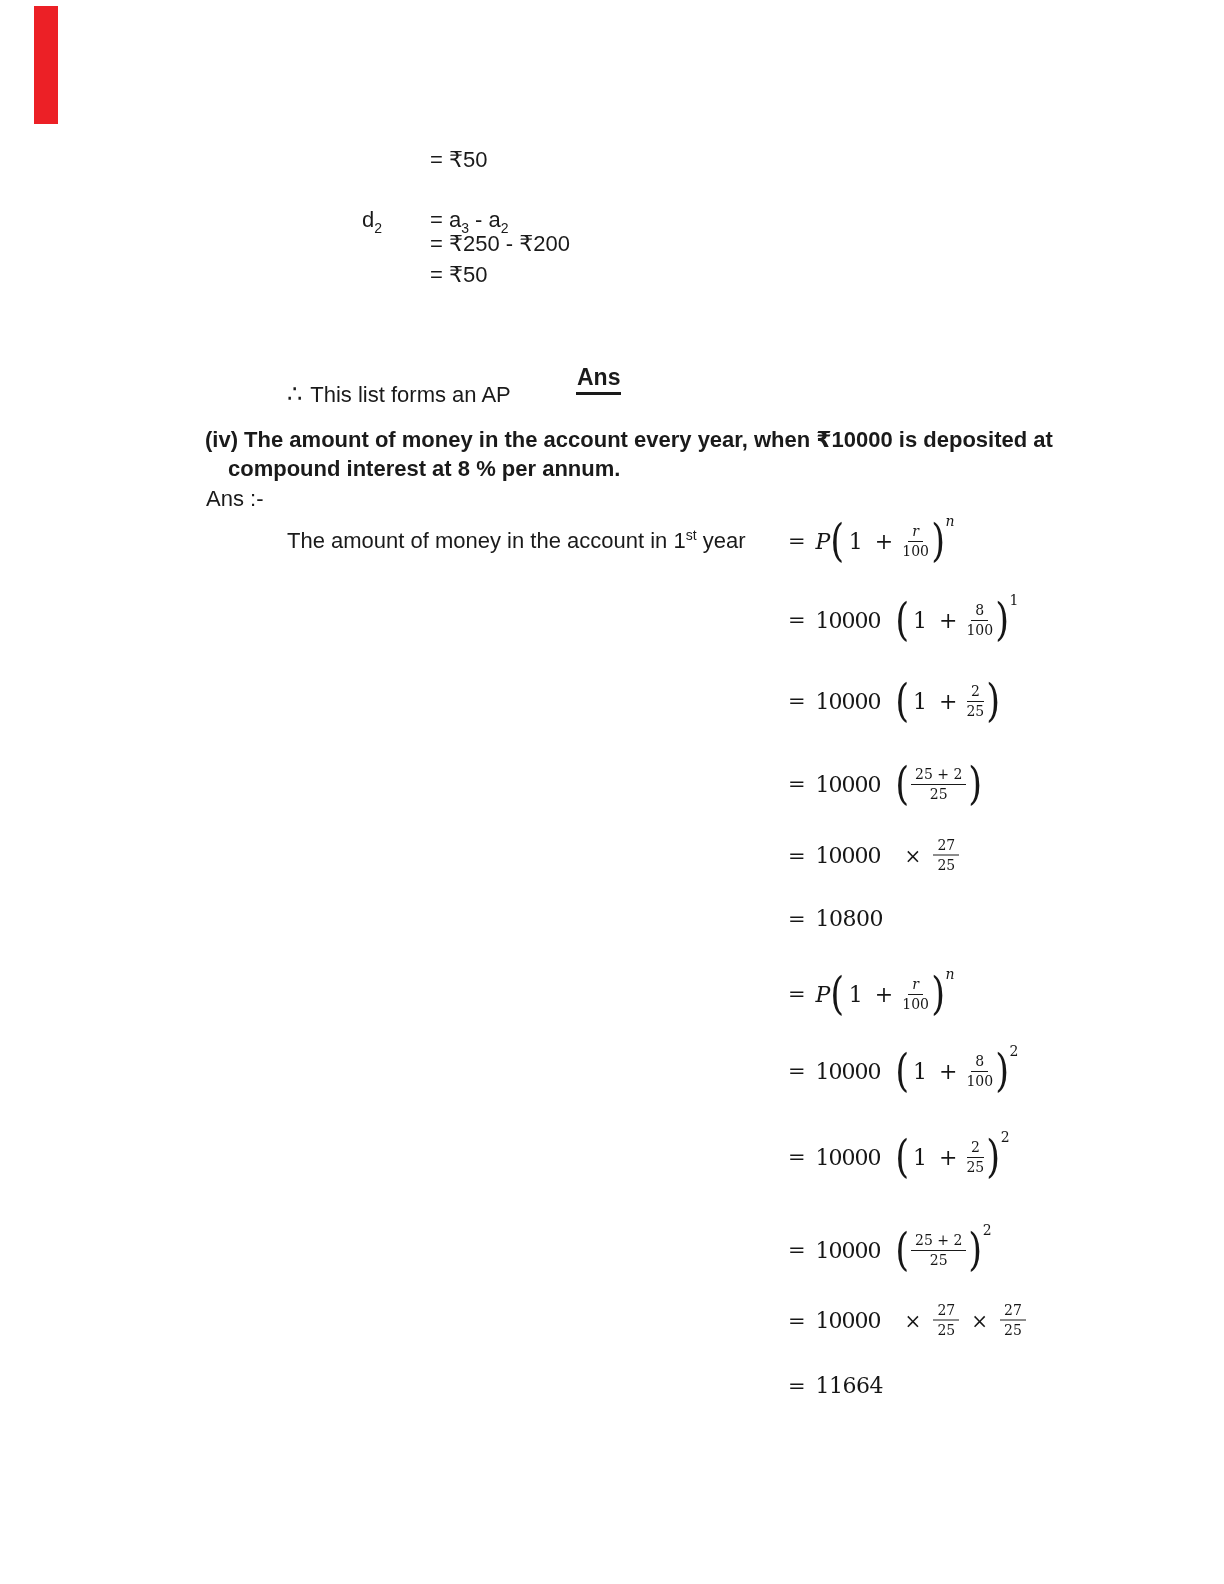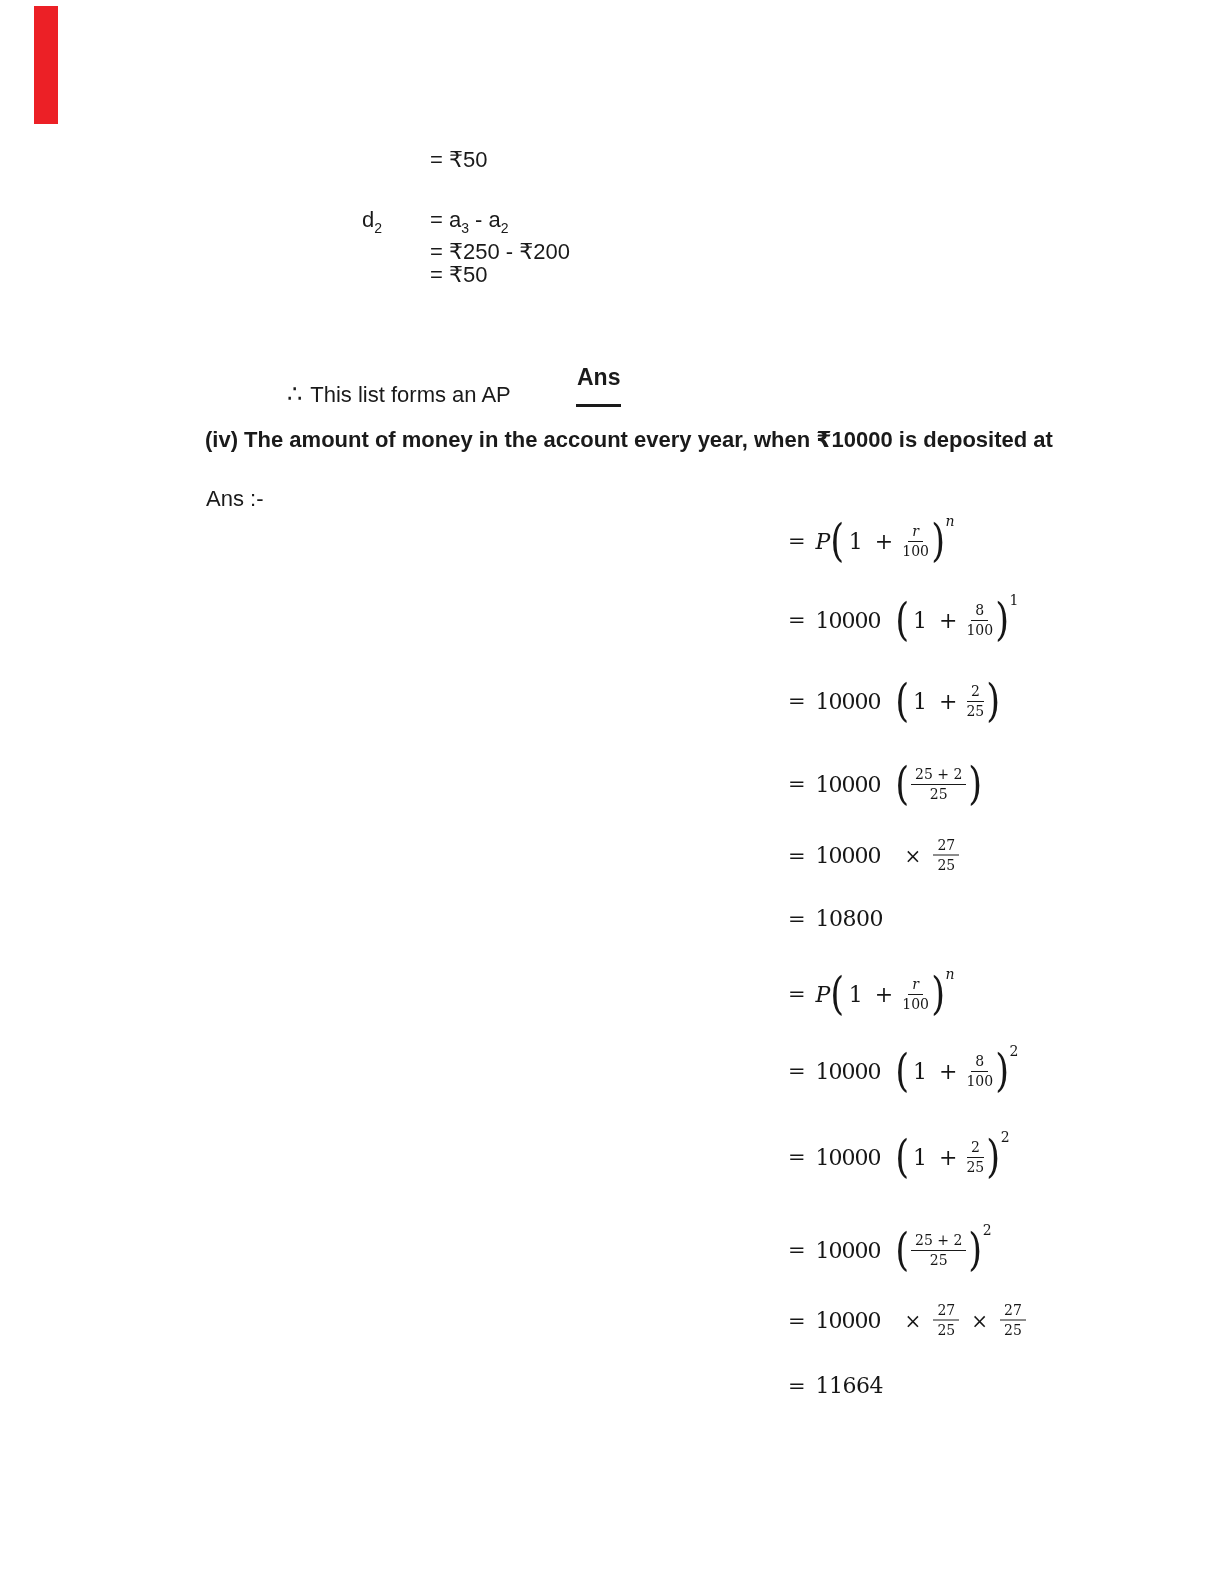--- a/index.html
+++ b/index.html
@@ -19,21 +19,21 @@
   .because-line { position:absolute; left:287px; top:314px; white-space:nowrap;
     font-family:"DejaVu Serif","Liberation Serif",serif; font-size:32px; line-height:40px; }
   .why { font-family:"DejaVu Sans","Liberation Sans",sans-serif; font-size:24px;
     position:relative; top:-5px; margin-right:16px; }
   .mvar { font-style:italic; }
   .msub { font-size:20px; position:relative; top:14px; margin:0 2px 0 1px; line-height:0; }
   .mop  { font-size:26px; margin:0 9px; position:relative; top:-3px; }
 
   .tf-sym { font-size:24px; margin-right:8px; }
   .ans-badge { position:absolute; left:576px; top:364px; font-size:23px; font-weight:700;
-    border-bottom:3px solid #1a1a1a; padding:0 1px 13px 1px; line-height:27px; }
+    border-bottom:3px solid #1a1a1a; padding:0 1px 1px 1px; line-height:27px; }
 
   
   .ylabel { position:absolute; left:287px; transform:translateY(-50%); font-size:22px; white-space:nowrap; }
   .lsup { font-size:14px; position:relative; top:-8px; line-height:0; }
 
   
   .frow { position:absolute; left:788px; transform:translateY(-50%);
     display:flex; align-items:center; white-space:nowrap;
     font-family:"DejaVu Serif","Liberation Serif",serif; font-size:22px; color:#161616; }
   .feq   { margin-right:10px; font-size:21px; }
@@ -61,36 +61,40 @@
   <div class="sline" style="left:430px; top:146px">
     <span>= ₹50</span>
   </div>
 
   <div class="sline" style="left:362px; top:206px">
     <span>d</span><span class="sb">2</span>
   </div>
   <div class="sline" style="left:430px; top:206px">
     <span>= a</span><span class="sb">3</span><span> - a</span><span class="sb">2</span>
   </div>
-  <div class="sline" style="left:430px; top:238px">
+  <div class="sline" style="left:430px; top:230px">
     <span>= ₹250 - ₹200</span>
   </div>
   <div class="sline" style="left:430px; top:261px">
     <span>= ₹50</span>
   </div>
 
 
   <div class="sline" style="left:287px; top:380px">
     <span class="tf-sym">∴</span><span>This list forms an AP</span>
   </div>
   <div class="ans-badge">Ans</div>
 
   <div class="sline bold" style="left:205px; top:426px">(iv) The amount of money in the account every year, when ₹10000 is deposited at</div>
+  <div class="sline bold" style="left:228px; top:455px">compound interest at 8 % per annum.</div>
   <div class="sline" style="left:206px; top:485px">Ans :-</div>
 
+  <div class="ylabel" style="top:541px">
+    <span>The amount of money in the account in 1</span><span class="lsup">st</span><span> year</span>
+  </div>
 
   <div class="frow" style="top:541px">
     <span class="feq">=</span>
     <span class="fvar">P</span>
     <span class="bigp">(</span>
     <span class="fpre">1 +</span>
     <span class="frac">
         <span class="num it">r</span>
         <span class="den">100</span>
       </span>

